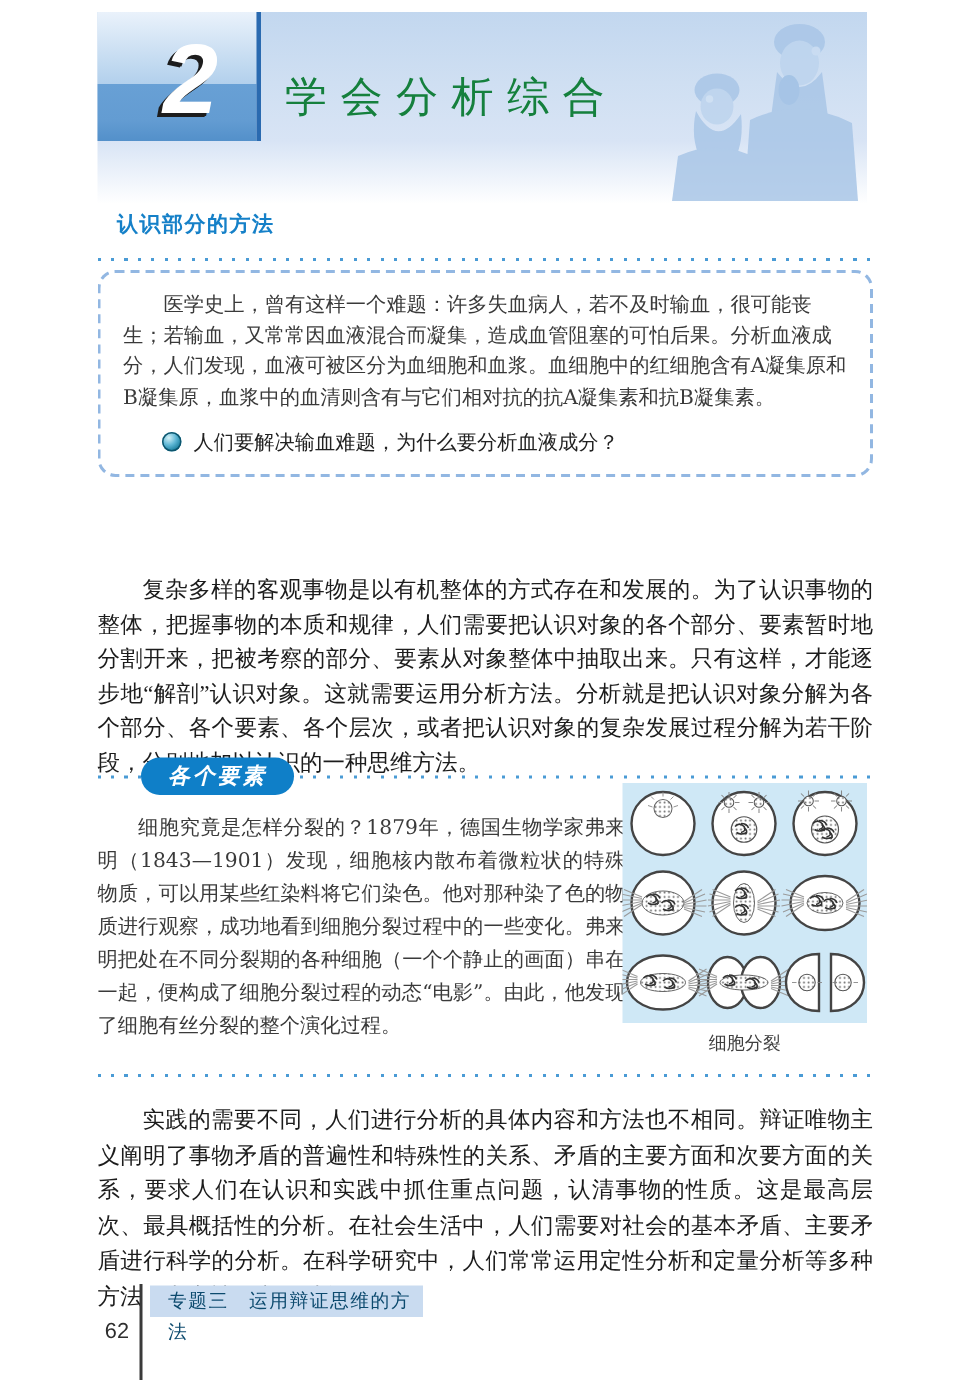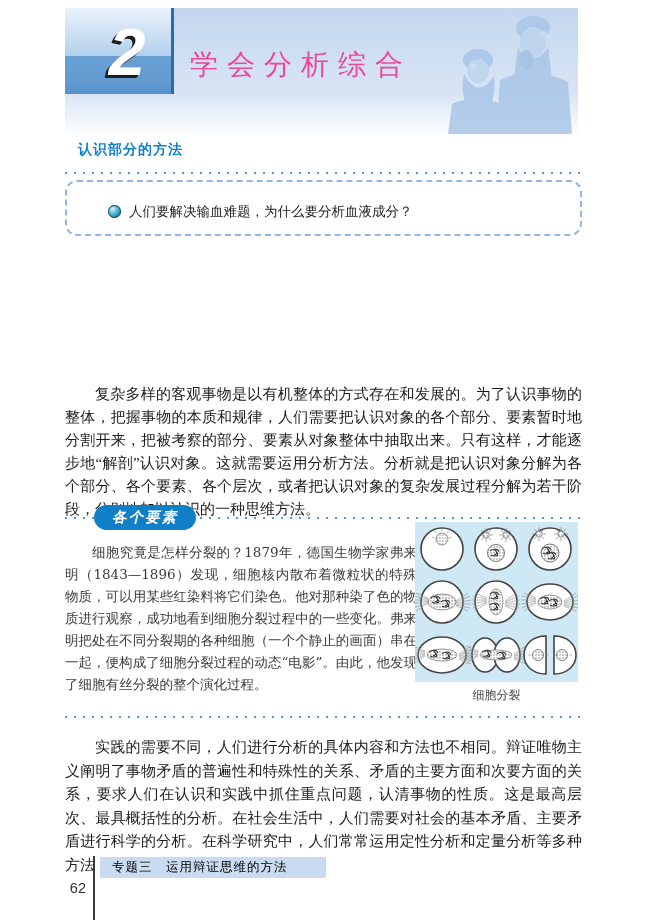--- a/index.html
+++ b/index.html
@@ -12,36 +12,36 @@
   .banner-fade{position:absolute;left:65px;top:94px;width:513px;height:42px;
           background:linear-gradient(180deg,#d8e4f5 0%,#ffffff 100%);}
   .num-block{position:absolute;left:65px;top:8px;width:106px;height:86px;
           background:linear-gradient(180deg,#eaf2fb 0%,#b2d0ec 56%,#68a0d5 56%,#639cd2 84%,#5390ca 100%);}
   .num-sep{position:absolute;left:171px;top:8px;width:3px;height:86px;background:#2a6ab0;}
   .lesson-num{position:absolute;left:92px;top:12px;width:70px;height:80px;
           font-family:"Liberation Sans",sans-serif;font-style:italic;font-weight:bold;
           font-size:66px;line-height:80px;color:#ffffff;text-align:center;
           text-shadow:-2px 2px 0 #1d1d1d,-3px 3px 0 #1d1d1d;z-index:3;}
   .lesson-title{position:absolute;left:190px;top:46px;font-size:28px;letter-spacing:9px;
-          color:#ec4899;font-family:"DejaVu Serif",serif;z-index:2;}
+          color:#15803d;font-family:"DejaVu Serif",serif;z-index:2;}
   .watermark{position:absolute;left:440px;top:8px;width:138px;height:126px;z-index:1;}
 
   
   .section-title{position:absolute;left:78px;top:141px;font-family:"Liberation Sans",sans-serif;
           font-weight:bold;font-size:14px;color:#1580c8;letter-spacing:1px;}
   .dotline{position:absolute;left:65px;width:517px;height:2px;
           background:repeating-linear-gradient(90deg,#4a9bd5 0 2px,transparent 2px 9px);}
 
   
   .intro-box{position:absolute;left:65px;top:180px;width:517px;box-sizing:border-box;
           border:2px dashed #92b7e2;border-radius:12px;padding:11px 15px 10px 15px;}
   .intro-box p{margin:0;text-indent:2em;font-size:13.5px;line-height:20.5px;color:#3a3a3a;
           font-family:"DejaVu Serif",serif;}
   .question-row{margin:10px 0 2px 26px;font-size:13.5px;line-height:19px;color:#222;
-          font-family:Liberation Mono, monospace;}
+          font-family:Liberation Serif, serif;}
   .globe{display:inline-block;width:13px;height:13px;border-radius:50%;margin-right:8px;
           vertical-align:-2px;
           background:radial-gradient(circle at 35% 30%,#d4f1f7 0%,#5db6d4 40%,#1b7f9e 72%,#0f5d77 100%);
           box-shadow:0 0 0 1px #0d556d inset;}
 
   
   .bodyp{position:absolute;left:65px;width:517px;font-size:15px;line-height:23px;
           color:#1c1c1c;text-indent:2em;text-align:justify;}
   #para1{top:383px;}
   #para2{top:736px;line-height:23.5px;}
@@ -55,23 +55,23 @@
           font-family:"DejaVu Serif",serif;}
   .figure{position:absolute;left:415px;top:522px;width:163px;height:160px;background:#cfe8f6;}
   .figure svg{display:block;width:100%;height:100%;}
   .fig-caption{position:absolute;left:415px;top:687px;width:163px;text-align:center;
           font-family:"Liberation Sans",sans-serif;font-size:12px;color:#3f3f3f;}
 
   
   .pg-num{position:absolute;left:52px;top:880px;width:34px;text-align:right;
           font-family:"Liberation Sans",sans-serif;font-size:14.5px;color:#2e2e2e;}
   .foot-line{position:absolute;left:93px;top:856px;width:2px;height:64px;background:#3a3a3a;}
-  .foot-box{position:absolute;left:100px;top:857px;width:226px;height:21px;background:#c9dbf0;
+  .foot-box{position:absolute;left:100px;top:857px;width:182px;height:21px;background:#c9dbf0;
           font-family:"Liberation Sans",sans-serif;font-size:12.5px;line-height:21px;
-          color:#000000;padding-left:12px;box-sizing:border-box;letter-spacing:1px;}
+          color:#0c4a6e;padding-left:12px;box-sizing:border-box;letter-spacing:1px;}
 </style>
 </head>
 <body>
 
 <div id="page">
 
   <div class="banner"></div>
   <div class="banner-fade"></div>
 
   <svg class="watermark" viewBox="0 0 138 126">
@@ -92,30 +92,31 @@
 
   <div class="num-block"></div>
   <div class="num-sep"></div>
   <div class="lesson-num">2</div>
   <div class="lesson-title">学会分析综合</div>
 
   <div class="section-title">认识部分的方法</div>
   <div class="dotline" style="top:172px;"></div>
 
   <div class="intro-box">
+    <p>医学史上，曾有这样一个难题：许多失血病人，若不及时输血，很可能丧生；若输血，又常常因血液混合而凝集，造成血管阻塞的可怕后果。分析血液成分，人们发现，血液可被区分为血细胞和血浆。血细胞中的红细胞含有A凝集原和B凝集原，血浆中的血清则含有与它们相对抗的抗A凝集素和抗B凝集素。</p>
     <div class="question-row">
       <span class="globe"></span><span>人们要解决输血难题，为什么要分析血液成分？</span>
     </div>
   </div>
 
   <div id="para1" class="bodyp">复杂多样的客观事物是以有机整体的方式存在和发展的。为了认识事物的整体，把握事物的本质和规律，人们需要把认识对象的各个部分、要素暂时地分割开来，把被考察的部分、要素从对象整体中抽取出来。只有这样，才能逐步地“解剖”认识对象。这就需要运用分析方法。分析就是把认识对象分解为各个部分、各个要素、各个层次，或者把认识对象的复杂发展过程分解为若干阶段，分别地加以认识的一种思维方法。</div>
 
   <div class="dotline" style="top:517px;"></div>
   <div class="badge">各个要素</div>
-  <div class="related-text">细胞究竟是怎样分裂的？1879年，德国生物学家弗来明（1843—1896）发现，细胞核内散布着微粒状的特殊物质，可以用某些红染料将它们染色。他对那种染了色的物质进行观察，成功地看到细胞分裂过程中的一些变化。弗来明把处在不同分裂期的各种细胞（一个个静止的画面）串在一起，便构成了细胞分裂过程的动态“电影”。由此，他发现了细胞有丝分裂的整个演化过程。</div>
+  <div class="related-text">细胞究竟是怎样分裂的？1879年，德国生物学家弗来明（1843—1901）发现，细胞核内散布着微粒状的特殊物质，可以用某些红染料将它们染色。他对那种染了色的物质进行观察，成功地看到细胞分裂过程中的一些变化。弗来明把处在不同分裂期的各种细胞（一个个静止的画面）串在一起，便构成了细胞分裂过程的动态“电影”。由此，他发现了细胞有丝分裂的整个演化过程。</div>
 
   <div class="figure">
     <svg viewBox="0 0 163 160">
       <defs>
         <pattern id="stip" patternUnits="userSpaceOnUse" width="3" height="3">
           <rect width="3" height="3" fill="#ffffff"></rect>
           <circle cx="1" cy="1" r="0.65" fill="#6e6e6e"></circle>
         </pattern>
         <g id="rays" stroke="#9a9a9a" stroke-width="0.7" fill="none">
           <path d="M0 0 L14 -6"></path>

